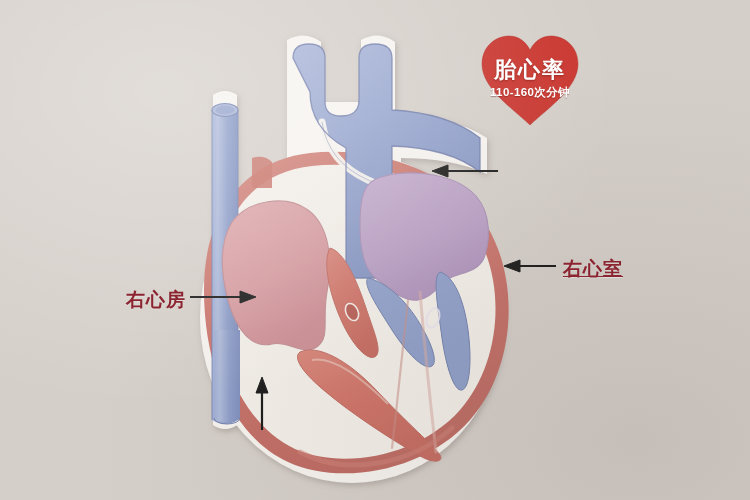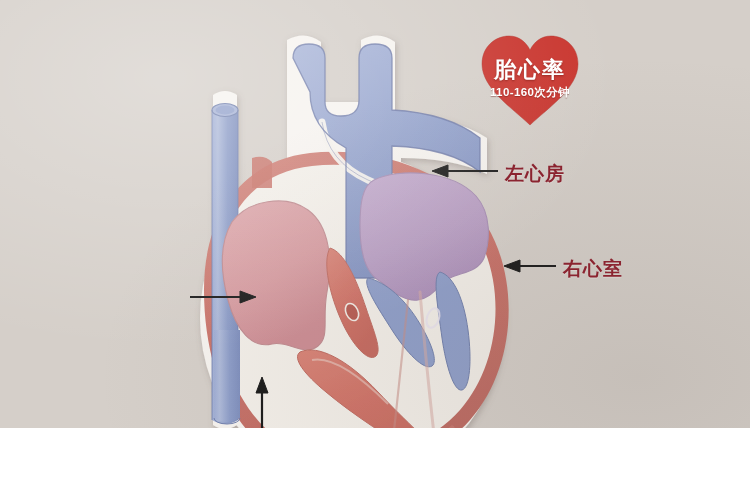--- a/index.html
+++ b/index.html
@@ -4,21 +4,21 @@
 <title>胎心率 — 心脏解剖图</title>
 <style>
   html, body {
     margin: 0;
     padding: 0;
     background: #ffffff;
   }
   #stage {
     position: relative;
     width: 750px;
-    height: 428px;
+    height: 500px;
     background: #d5cfc9;
     overflow: hidden;
     font-family: "Liberation Sans", "DejaVu Sans", sans-serif;
   }
   #stage::before {
     
     content: "";
     position: absolute;
     inset: 0;
     background:
@@ -283,19 +283,19 @@
                C519,36 526,42 530,50
                C534,42 541,36 551,36
                C564,36 578,46 578,64
                C578,88 548,108 530,125 Z" fill="none" stroke="#b02e28" stroke-width="0.8" opacity="0.6"></path>
     </g>
   </svg>
 
   <div class="badge-text badge-title" style="left: 0px; top: 55px; width: 750px; text-align: center; transform: translateX(155px);">胎心率</div>
   <div class="badge-text badge-sub" style="left: 0px; top: 85px; width: 750px; text-align: center; transform: translateX(155px);">110-160次分钟</div>
 
-  <div class="lbl" style="left:505px; top:161px;">左心房</div>
-
-  <div class="lbl" style="left:563px; top:256px;">右心室</div>
-
+
+  <div class="lbl" style="left:563px; top:256px;text-decoration:underline;">右心室</div>
+
+  <div class="lbl" style="left:126px; top:287px;">右心房</div>
 
 
 </div>
 
 </body></html>

